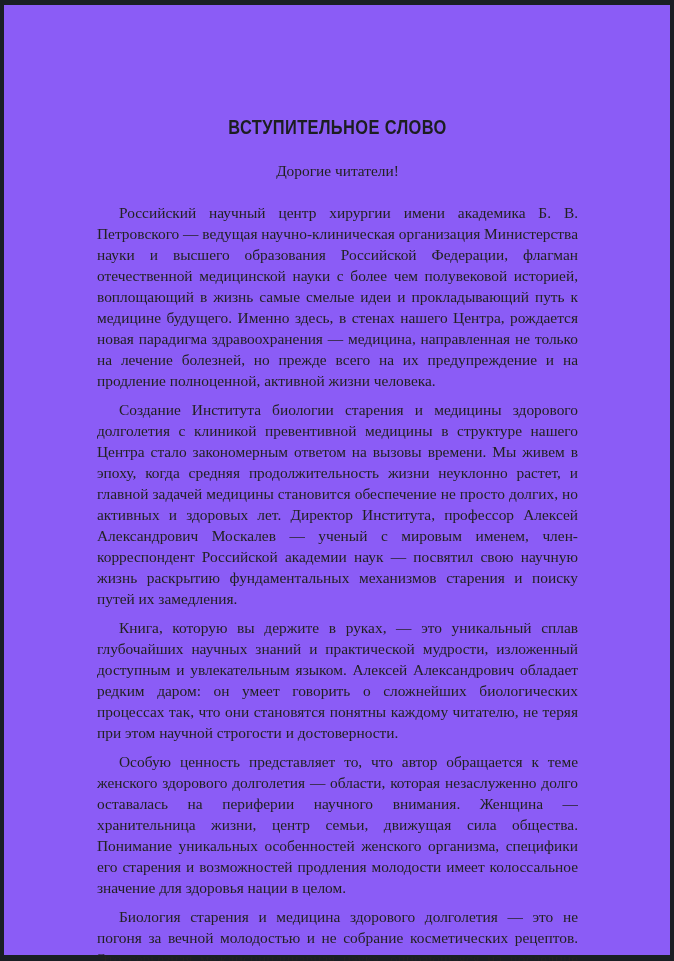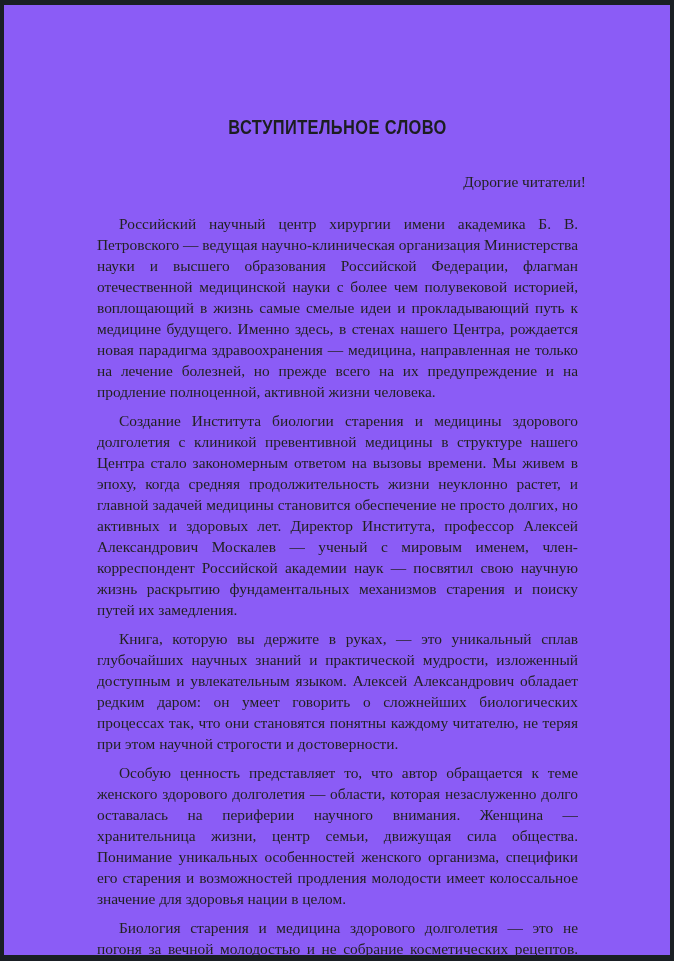--- a/index.html
+++ b/index.html
@@ -36,23 +36,23 @@
     font-size: 20px;
     line-height: 20px;
     color: #1c1e21;
     text-align: center;
     transform: scaleX(0.82);
     transform-origin: 50% 50%;
     letter-spacing: 0.5px;
     white-space: nowrap;
   }
   .greeting {
-    text-align: right;
+    text-align: center;
     text-indent: 0;
-    margin: 34px 0 0 0;
+    margin: 23px 0 0 0;
   }
   .body-paragraphs p {
     margin: 8px;
     text-indent: 22px;
     hyphens: auto;
     -webkit-hyphens: auto;
   }
   .body-paragraphs {
     margin-top: 21px;
   }

